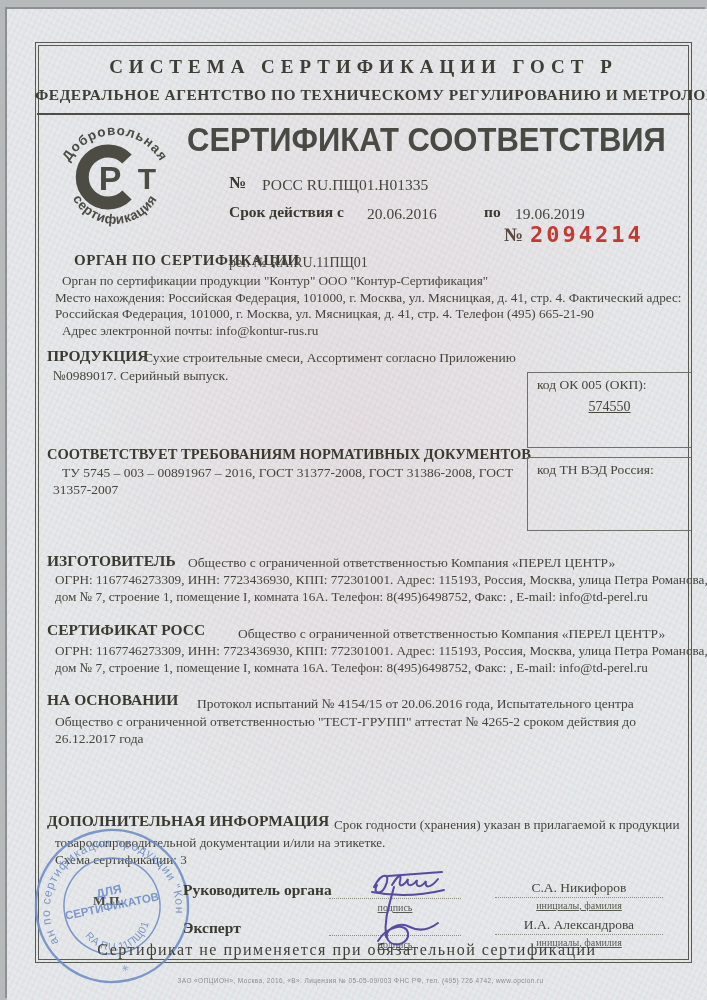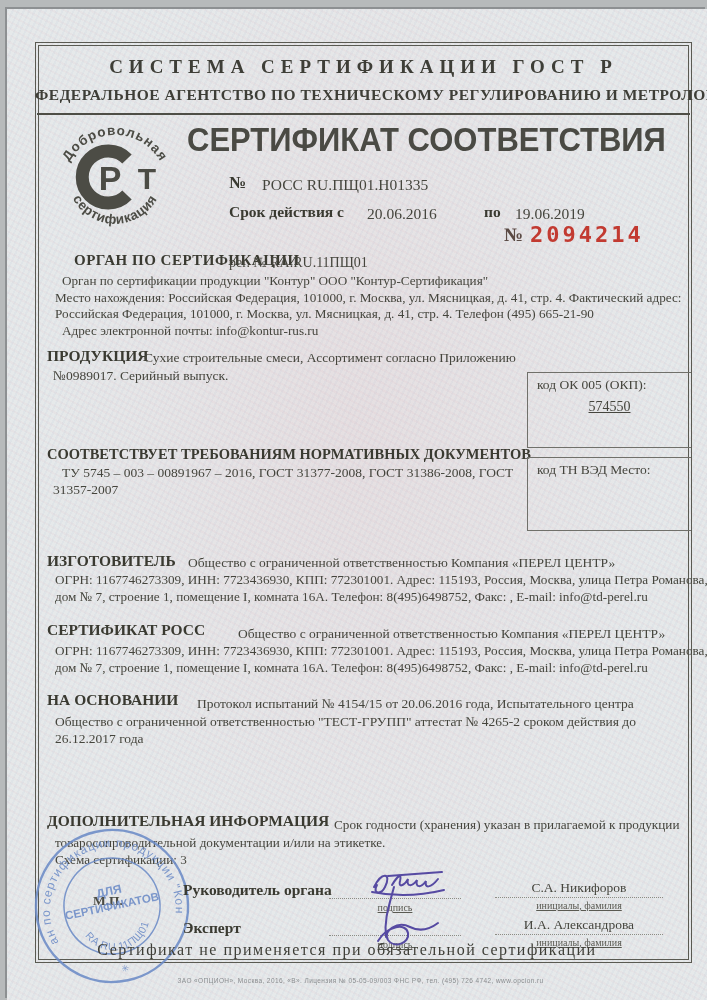--- a/index.html
+++ b/index.html
@@ -106,21 +106,21 @@
   <div class="codebox" style="left:520px; top:363px; width:164px; height:76px;">
     <div style="padding:4px 0 0 9px;">код ОК 005 (ОКП):</div>
     <div style="text-align:center; padding-top:6px; font-size:14px;text-decoration:underline;">574550</div>
   </div>
 
   <div class="abs lbl" style="left:40px; top:437px; font-size:14.5px;">СООТВЕТСТВУЕТ ТРЕБОВАНИЯМ НОРМАТИВНЫХ ДОКУМЕНТОВ</div>
   <div class="abs body-t" style="left:55px; top:456px; font-size:13.5px;">ТУ 5745 – 003 – 00891967 – 2016, ГОСТ 31377-2008, ГОСТ 31386-2008, ГОСТ</div>
   <div class="abs body-t" style="left:46px; top:473px; font-size:13.5px;">31357-2007</div>
 
   <div class="codebox" style="left:520px; top:448px; width:164px; height:74px;">
-    <div style="padding:4px 0 0 9px;">код ТН ВЭД Место:</div>
+    <div style="padding:4px 0 0 9px;">код ТН ВЭД Россия:</div>
   </div>
 
   <div class="abs lbl" style="left:40px; top:543px; font-size:15.5px;">ИЗГОТОВИТЕЛЬ</div>
   <div class="abs body-t" style="left:181px; top:546px; font-size:13.5px;">Общество с ограниченной ответственностью Компания «ПЕРЕЛ ЦЕНТР»</div>
   <div class="abs body-t" style="left:48px; top:563px;">ОГРН: 1167746273309, ИНН: 7723436930, КПП: 772301001. Адрес: 115193, Россия, Москва, улица Петра Романова,</div>
   <div class="abs body-t" style="left:48px; top:580px;">дом № 7, строение 1, помещение I, комната 16А. Телефон: 8(495)6498752, Факс: , E-mail: info@td-perel.ru</div>
 
   <div class="abs lbl" style="left:40px; top:612px; font-size:15.5px;">СЕРТИФИКАТ РОСС</div>
   <div class="abs body-t" style="left:231px; top:617px; font-size:13.5px;">Общество с ограниченной ответственностью Компания «ПЕРЕЛ ЦЕНТР»</div>
   <div class="abs body-t" style="left:48px; top:634px;">ОГРН: 1167746273309,  ИНН: 7723436930, КПП: 772301001. Адрес: 115193, Россия, Москва, улица Петра Романова,</div>

